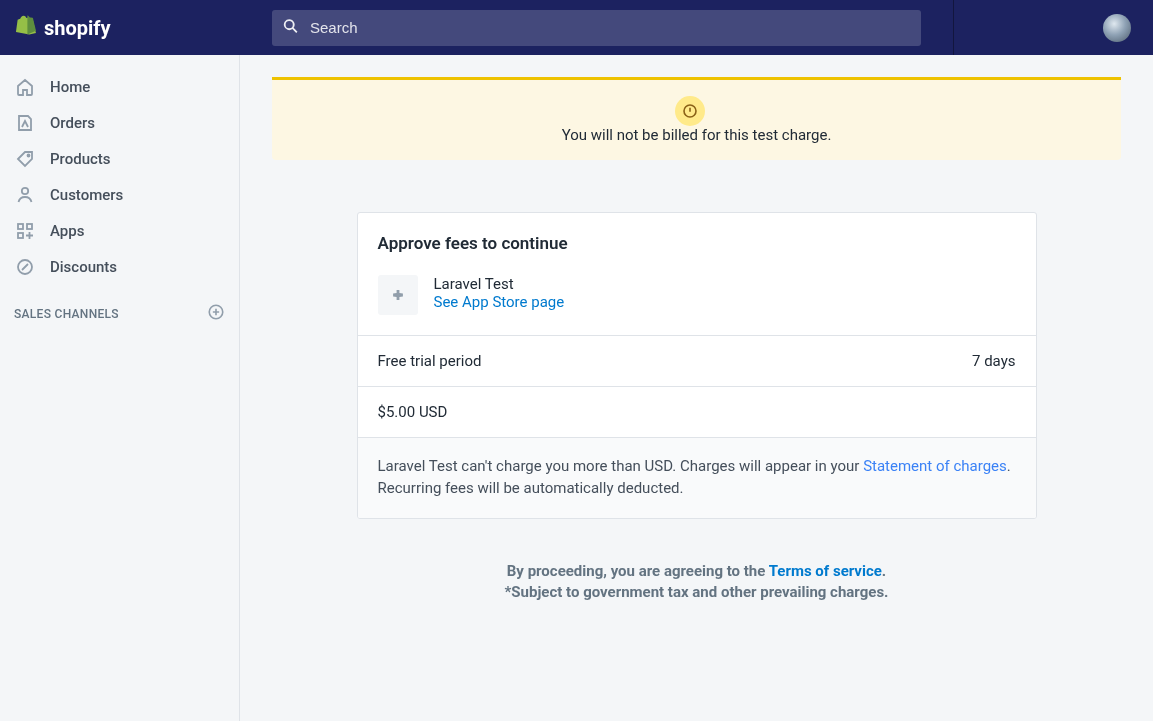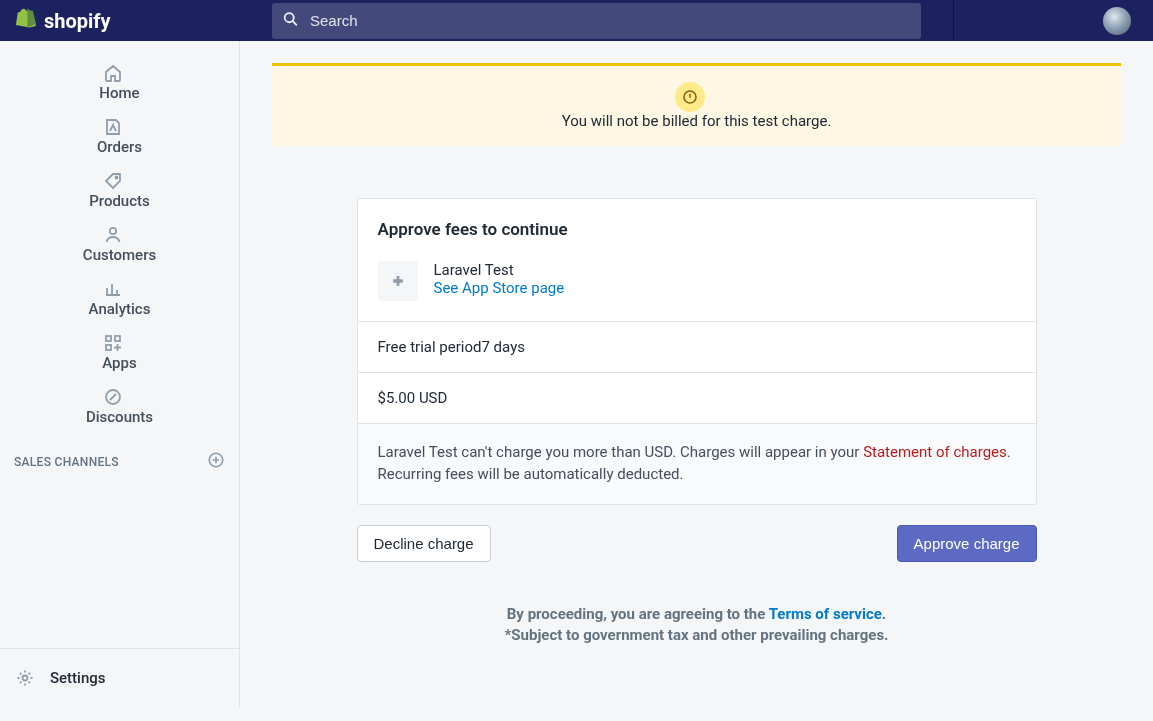--- a/index.html
+++ b/index.html
@@ -4,21 +4,21 @@
 <style>
   * { box-sizing: border-box; margin: 0; padding: 0; }
   html, body { height: 100%; }
   body {
     font-family: -apple-system, BlinkMacSystemFont, "Segoe UI", Roboto, sans-serif;
     color: #212b36;
     background: #f4f6f8;
     font-size: 14px;
   }
   .top-bar {
-    height: 41px;
+    height: 55px;
     background: #1c2260;
     display: flex;
     align-items: center;
   }
   .logo-area {
     width: 240px;
     display: flex;
     align-items: center;
     padding-left: 14px;
     color: white;
@@ -83,21 +83,20 @@
     padding-top: 14px;
   }
   .nav-item {
     display: flex;
     align-items: center;
     padding: 7px 14px;
     color: #454f5b;
     font-weight: 500;
     font-size: 15px;
     cursor: pointer;
-    flex-direction: column;
   }
   .nav-item .icon {
     width: 22px; height: 22px;
     margin-right: 14px;
     display: flex; align-items:center; justify-content:center;
     color: #919eab;
   }
   .nav-item .trail-icon {
     margin-left: auto;
     color: #919eab;
@@ -172,32 +171,33 @@
     color: #919eab;
     font-size: 16px;
     margin-right: 16px;
   }
   .app-meta .name { font-size: 15px; color:#212b36; }
   .app-meta a { color:#007ace; text-decoration:none; font-size:15px;margin-top:28px; }
   .row2 {
     border-top: 1px solid #dfe3e8;
     padding: 16px 20px;
     display: flex;
+    justify-content: space-between;
     font-size: 15px;
     color:#212b36;
   }
   .footer-note {
     border-top: 1px solid #dfe3e8;
     background: #f9fafb;
     padding: 18px 20px;
     font-size: 15px;
     line-height: 1.45;
     color: #454f5b;
   }
-  .footer-note a { color:#b91c1c; text-decoration:none; }
+  .footer-note a { color:#3b82f6; text-decoration:none; }
 
   .actions {
     margin-top: 20px;
     display: flex;
     justify-content: space-between;
     align-items: center;
   }
   .btn {
     font-size: 15px;
     padding: 9px 16px;
@@ -285,28 +285,20 @@
           <svg width="20" height="20" viewBox="0 0 20 20" fill="none" stroke="currentColor" stroke-width="1.8">
             <circle cx="10" cy="6" r="3.2"></circle>
             <path d="M3.5 17c.8-3.3 3.4-5 6.5-5s5.7 1.7 6.5 5"></path>
           </svg>
         </span>
       <span>Customers</span>
     </div>
     <div class="nav-item">
       <span class="icon">
           <svg width="20" height="20" viewBox="0 0 20 20" fill="none" stroke="currentColor" stroke-width="1.8">
-            <path d="M4 16V9M9 16V5M14 16v-5M3 16h14"></path>
-          </svg>
-        </span>
-      <span>Analytics</span>
-    </div>
-    <div class="nav-item">
-      <span class="icon">
-          <svg width="20" height="20" viewBox="0 0 20 20" fill="none" stroke="currentColor" stroke-width="1.8">
             <rect x="3" y="3" width="5" height="5"></rect>
             <rect x="12" y="3" width="5" height="5"></rect>
             <rect x="3" y="12" width="5" height="5"></rect>
             <path d="M14.5 11v7M11 14.5h7"></path>
           </svg>
         </span>
       <span>Apps</span>
     </div>
     <div class="nav-item">
       <span class="icon">
@@ -322,29 +314,20 @@
       <span>SALES CHANNELS</span>
       <span class="trail-icon">
         <svg width="18" height="18" viewBox="0 0 20 20" fill="none" stroke="currentColor" stroke-width="1.8">
             <circle cx="10" cy="10" r="7.5"></circle>
             <path d="M10 6.5v7M6.5 10h7"></path>
           </svg>
       </span>
     </div>
 
     <div class="sidebar-spacer"></div>
-    <div class="settings">
-      <span class="icon">
-          <svg width="20" height="20" viewBox="0 0 20 20" fill="none" stroke="currentColor" stroke-width="1.8">
-            <circle cx="10" cy="10" r="2.5"></circle>
-            <path d="M10 2.5v2M10 15.5v2M17.5 10h-2M4.5 10h-2M15 5l-1.4 1.4M6.4 13.6L5 15M15 15l-1.4-1.4M6.4 6.4L5 5"></path>
-          </svg>
-        </span>
-      <span>Settings</span>
-    </div>
   </div>
 
   <div class="main">
     <div class="banner">
       <span class="circle">
         <svg width="16" height="16" viewBox="0 0 20 20" fill="none" stroke="currentColor" stroke-width="2">
             <circle cx="10" cy="10" r="7.5"></circle>
             <path d="M10 6v5M10 14h.01"></path>
           </svg>
       </span>
@@ -370,24 +353,20 @@
           <span>7 days</span>
         </div>
         <div class="row2">
           <span>$5.00 USD</span>
         </div>
         <div class="footer-note">
           <span>Laravel Test can't charge you more than USD. Charges will appear in your </span><a href="#">Statement of charges</a><span>. Recurring fees will be automatically deducted.</span>
         </div>
       </div>
 
-      <div class="actions">
-        <button class="btn btn-secondary">Decline charge</button>
-        <button class="btn btn-primary">Approve charge</button>
-      </div>
 
       <div class="terms">
         <div>
           <span>By proceeding, you are agreeing to the </span><a href="#">Terms of service</a><span>.</span>
         </div>
         <div>*Subject to government tax and other prevailing charges.</div>
       </div>
     </div>
   </div>
 </div>

